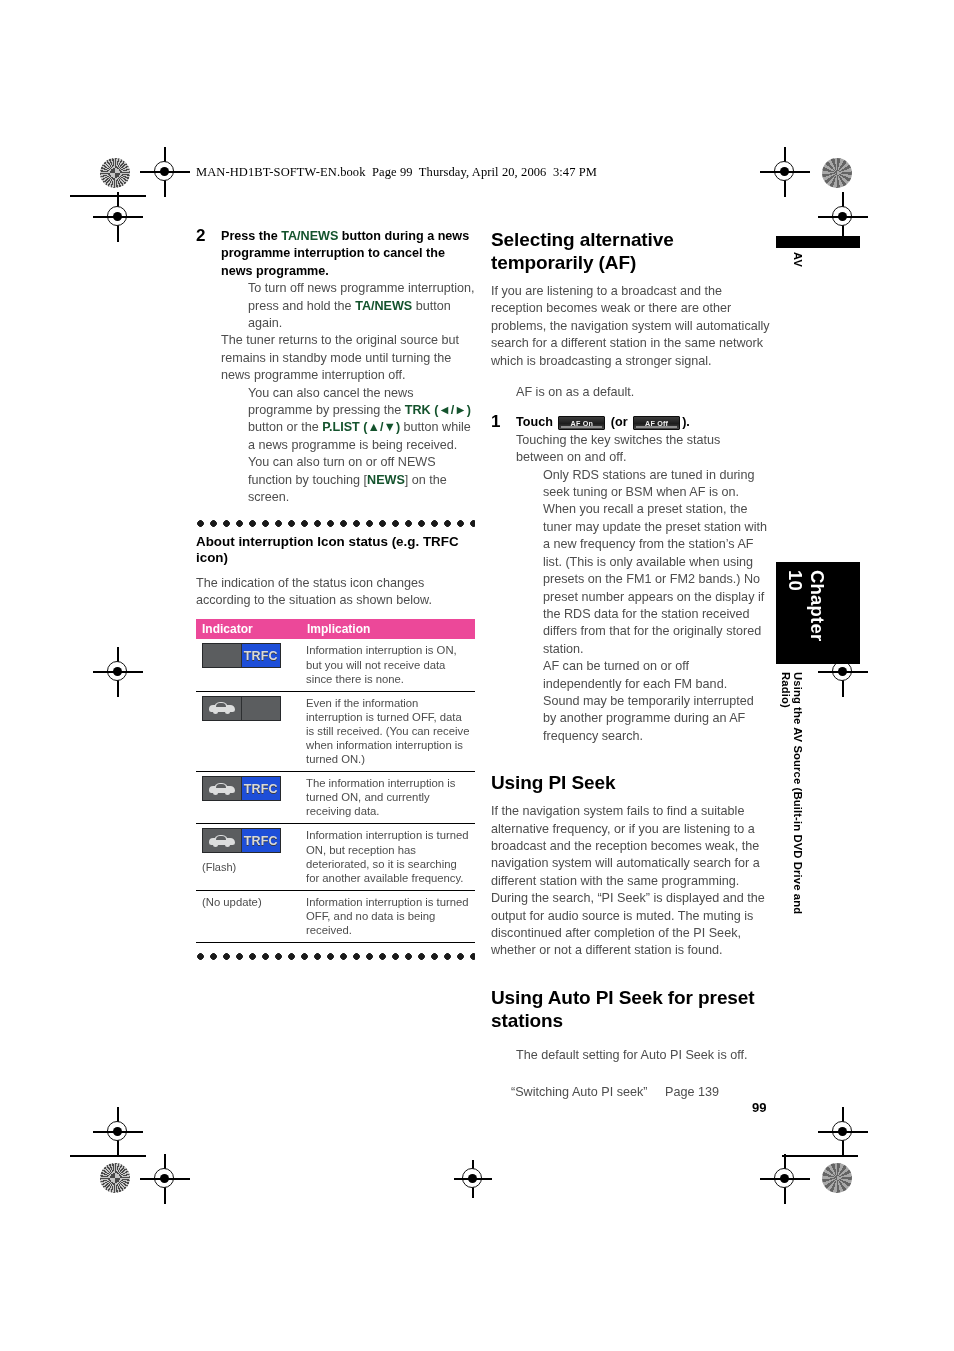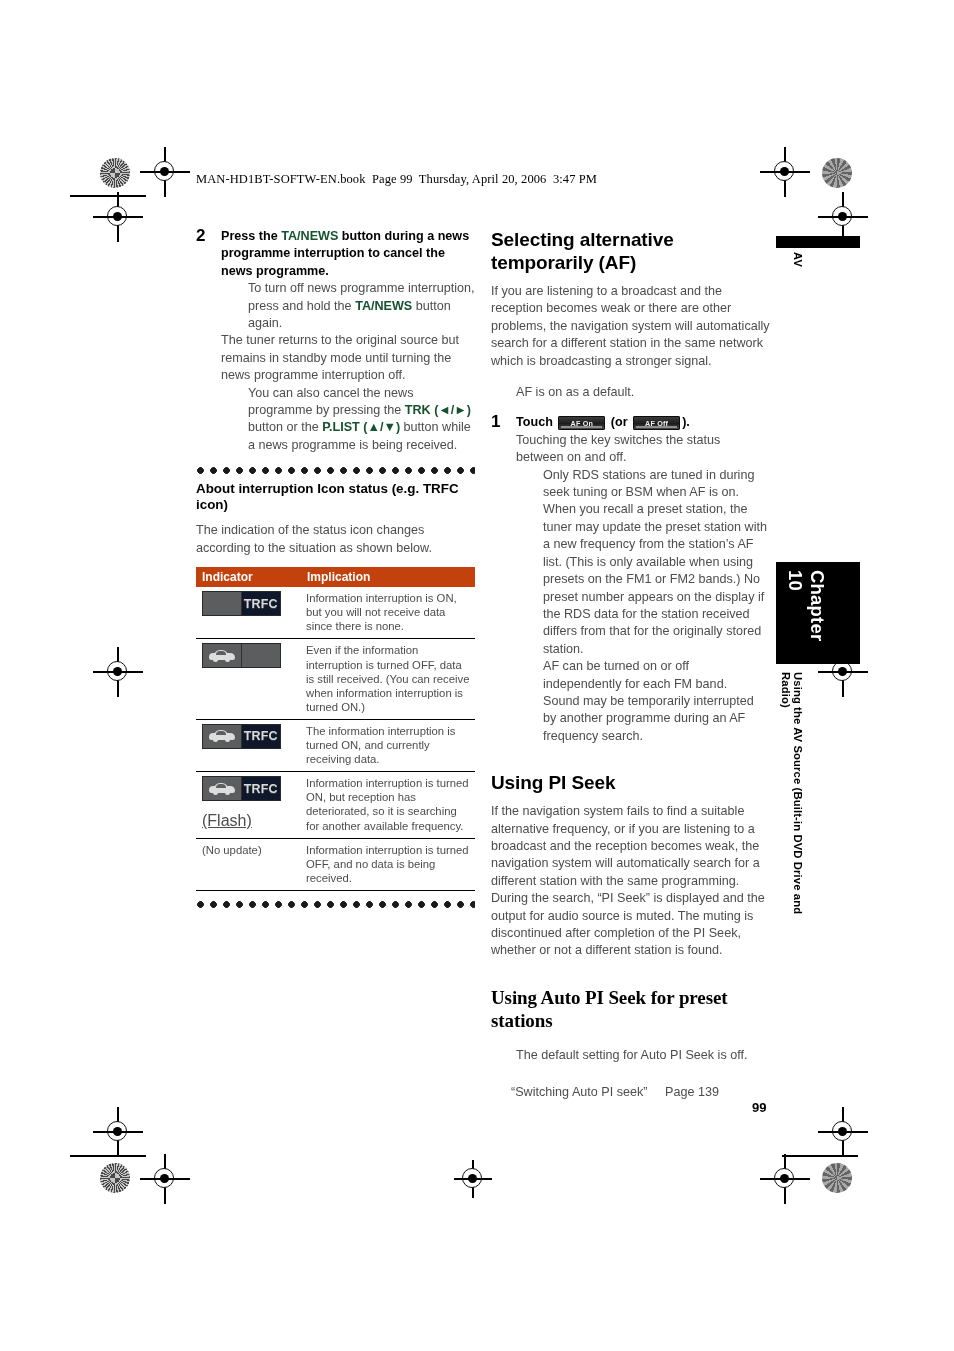--- a/index.html
+++ b/index.html
@@ -53,21 +53,21 @@
   .halftone.solid {
     background:
       repeating-conic-gradient(from 0deg, #4a4a4a 0deg 14deg, #9a9a9a 14deg 28deg),
       #6e6e6e;
   }
   .rule { position: absolute; background: #000; }
 
   
   .fileheader {
     position: absolute;
-    left: 196px; top: 172px;
+    left: 196px; top: 165px;
     font-family: "Liberation Serif", serif;
     font-size: 12.5px;
     color: #000;
     white-space: pre;
     letter-spacing: .1px;
   }
 
   
   .col {
     position: absolute;
@@ -137,39 +137,39 @@
   
   table.trfc {
     border-collapse: collapse;
     width: 279px;
     margin-top: 10px;
     font-size: 11.3px;
     line-height: 14.1px;
     color: #4d4d4d;
   }
   table.trfc th {
-    background: #c2410c; color: #fff;
+    background: #ec4899; color: #fff;
     font-size: 12px; font-weight: bold;
     text-align: left;
     padding: 3px 6px 3px 6px;
   }
   table.trfc th.c1 { width: 93px; }
   table.trfc td {
     border-bottom: 1.4px solid #000;
     vertical-align: top;
     padding: 4px 5px 5px 5px;
   }
   table.trfc td.ind { width: 93px; padding-left: 6px; }
   table.trfc tr.last td { border-bottom: 1.4px solid #000; }
 
   
   .chip {
     display: inline-flex;
     width: 79px; height: 25px;
-    background: #0f172a;
+    background: #1d4ed8;
     border: 1.5px solid #27292b;
     box-sizing: border-box;
     align-items: center;
     overflow: hidden;
   }
   .chip .half {
     width: 50%; height: 100%;
     display: flex; align-items: center; justify-content: center;
     box-sizing: border-box;
   }
@@ -204,21 +204,21 @@
     background: #dcdddd;
   }
   .chip .car .w1 { left: 4px; }
   .chip .car .w2 { left: 16px; }
   .chip .car .cut {
     position: absolute; left: 7px; bottom: 7px;
     width: 10px; height: 4px; border-radius: 4px 4px 0 0;
     background: #5b5d5f;
   }
   .nodisp { color: #4d4d4d; font-size: 11.3px; }
-  .flashlabel { display:block; color:#4d4d4d; font-size:16px; margin-top:13px;text-decoration:underline; }
+  .flashlabel { display:block; color:#4d4d4d; font-size:11px; margin-top:7px; }
 
   
   .afkey {
     display: inline-block;
     vertical-align: -4px;
     width: 47px; height: 14px;
     background: linear-gradient(#3c3c3c, #1d1d1d 55%, #4a4a4a);
     border: 1px solid #0d0d0d;
     border-radius: 1px;
     box-sizing: border-box;
@@ -341,20 +341,21 @@
   <div class="fileheader">MAN-HD1BT-SOFTW-EN.book  Page 99  Thursday, April 20, 2006  3:47 PM</div>
 
   <div class="col left">
 
     <div class="step">
       <span class="num">2</span>
       <span class="lead">Press the <b class="k">TA/NEWS</b> button during a news programme interruption to cancel the news programme.</span>
       <span class="indent">To turn off news programme interruption, press and hold the <b class="k">TA/NEWS</b> button again.</span>
       <span class="after">The tuner returns to the original source but remains in standby mode until turning the news programme interruption off.</span>
       <span class="indent">You can also cancel the news programme by pressing the <b class="k">TRK (◄/►)</b> button or the <b class="k">P.LIST (▲/▼)</b> button while a news programme is being received.</span>
+      <span class="indent">You can also turn on or off NEWS function by touching [<b class="k">NEWS</b>] on the screen.</span>
     </div>
 
     <div class="dotline"></div>
 
     <h2 class="sub">About interruption Icon status (e.g. TRFC icon)</h2>
 
     <p class="body">The indication of the status icon changes according to the situation as shown below.</p>
 
     <table class="trfc">
       <thead>
@@ -459,21 +460,21 @@
       <span class="after">Touching the key switches the status between on and off.</span>
       <span class="indent">Only RDS stations are tuned in during seek tuning or BSM when AF is on.</span>
       <span class="indent">When you recall a preset station, the tuner may update the preset station with a new frequency from the station’s AF list. (This is only available when using presets on the FM1 or FM2 bands.) No preset number appears on the display if the RDS data for the station received differs from that for the originally stored station.</span>
       <span class="indent">AF can be turned on or off independently for each FM band.</span>
       <span class="indent">Sound may be temporarily interrupted by another programme during an AF frequency search.</span>
     </div>
 
     <h1 class="sec" style="margin-top:26px;">Using PI Seek</h1>
     <p class="body">If the navigation system fails to find a suitable alternative frequency, or if you are listening to a broadcast and the reception becomes weak, the navigation system will automatically search for a different station with the same programming. During the search, “PI Seek” is displayed and the output for audio source is muted. The muting is discontinued after completion of the PI Seek, whether or not a different station is found.</p>
 
-    <h1 class="sec" style="margin-top:26px;font-family:Liberation Serif, serif;">Using Auto PI Seek for preset stations</h1>
+    <h1 class="sec" style="margin-top:26px;">Using Auto PI Seek for preset stations</h1>
     <p class="body indent2" style="margin-top:15px;">The default setting for Auto PI Seek is off.</p>
     <p class="body indent2" style="margin-top:20px; padding-left:20px;">
       <span>“Switching Auto PI seek”</span>&nbsp;&nbsp;&nbsp;&nbsp;&nbsp;<span>Page 139</span>
     </p>
 
   </div>
 
   <div class="avbar"></div>
   <div class="avlabel">AV</div>
 

